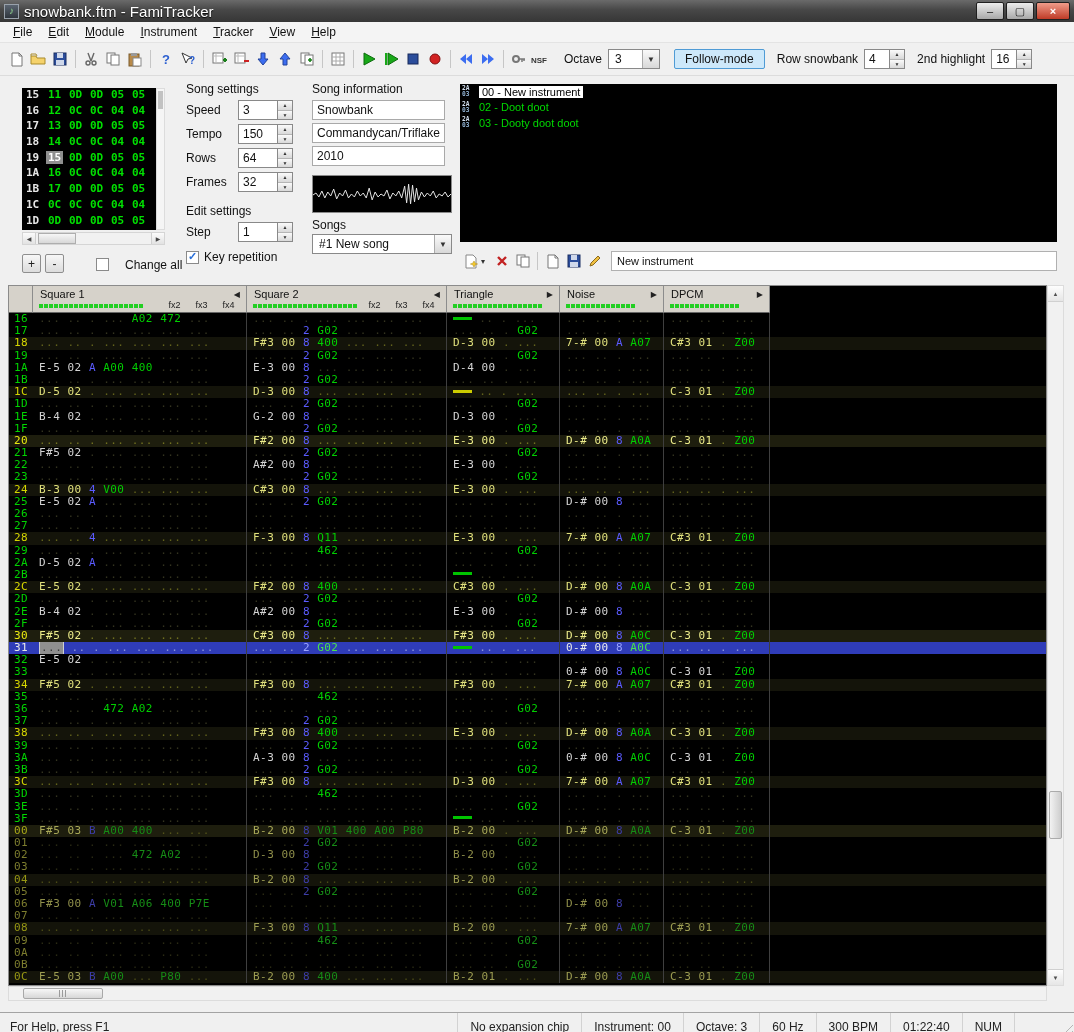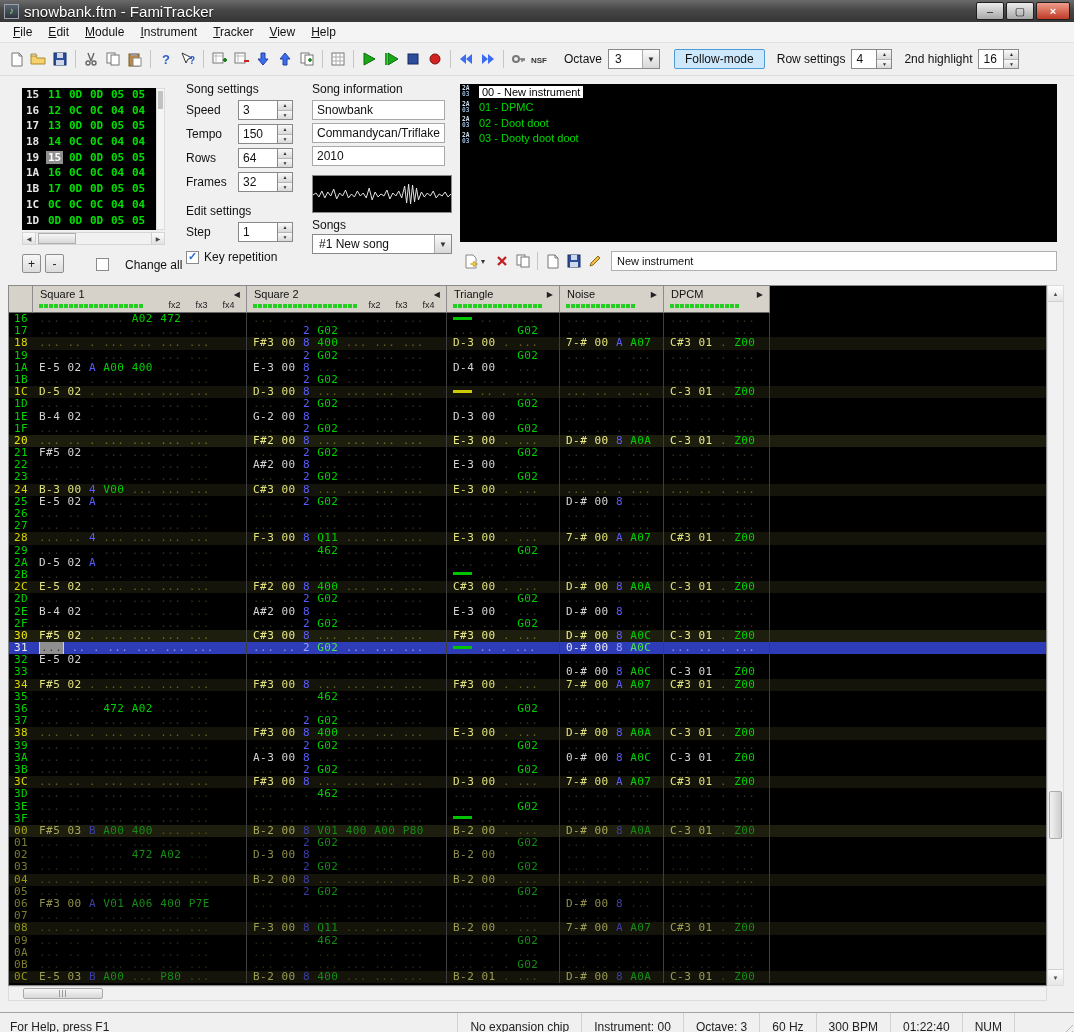--- a/index.html
+++ b/index.html
@@ -310,21 +310,21 @@
           <text x="1" y="11" font-size="8" font-weight="bold" fill="#333">NSF</text>
         </svg>
       </div>
     </div>
   <span class="tb-label">Octave</span>
   <div class="combo octave">
     <span>3</span>
     <span class="drop">▼</span>
   </div>
   <div class="follow-btn">Follow-mode</div>
-  <span class="tb-label">Row settings</span>
+  <span class="tb-label">Row snowbank</span>
   <div class="spin">
     <span class="val">4</span>
     <span class="arrows">
         <span class="arr">▲</span>
         <span class="arr">▼</span>
       </span>
   </div>
   <span class="tb-label">2nd highlight</span>
   <div class="spin">
     <span class="val">16</span>
@@ -502,27 +502,20 @@
     </div>
   </div>
 
   <div class="instlist" id="inst-list">
       <div class="inst-item">
         <span class="chip">
           <span class="ca">2A</span>
           <span class="cb2">03</span>
         </span>
         <span class="inst-label isel">00 - New instrument</span>
-      </div>
-      <div class="inst-item">
-        <span class="chip">
-          <span class="ca">2A</span>
-          <span class="cb2">03</span>
-        </span>
-        <span class="inst-label">01 - DPMC</span>
       </div>
       <div class="inst-item">
         <span class="chip">
           <span class="ca">2A</span>
           <span class="cb2">03</span>
         </span>
         <span class="inst-label">02 - Doot doot</span>
       </div>
       <div class="inst-item">
         <span class="chip">

